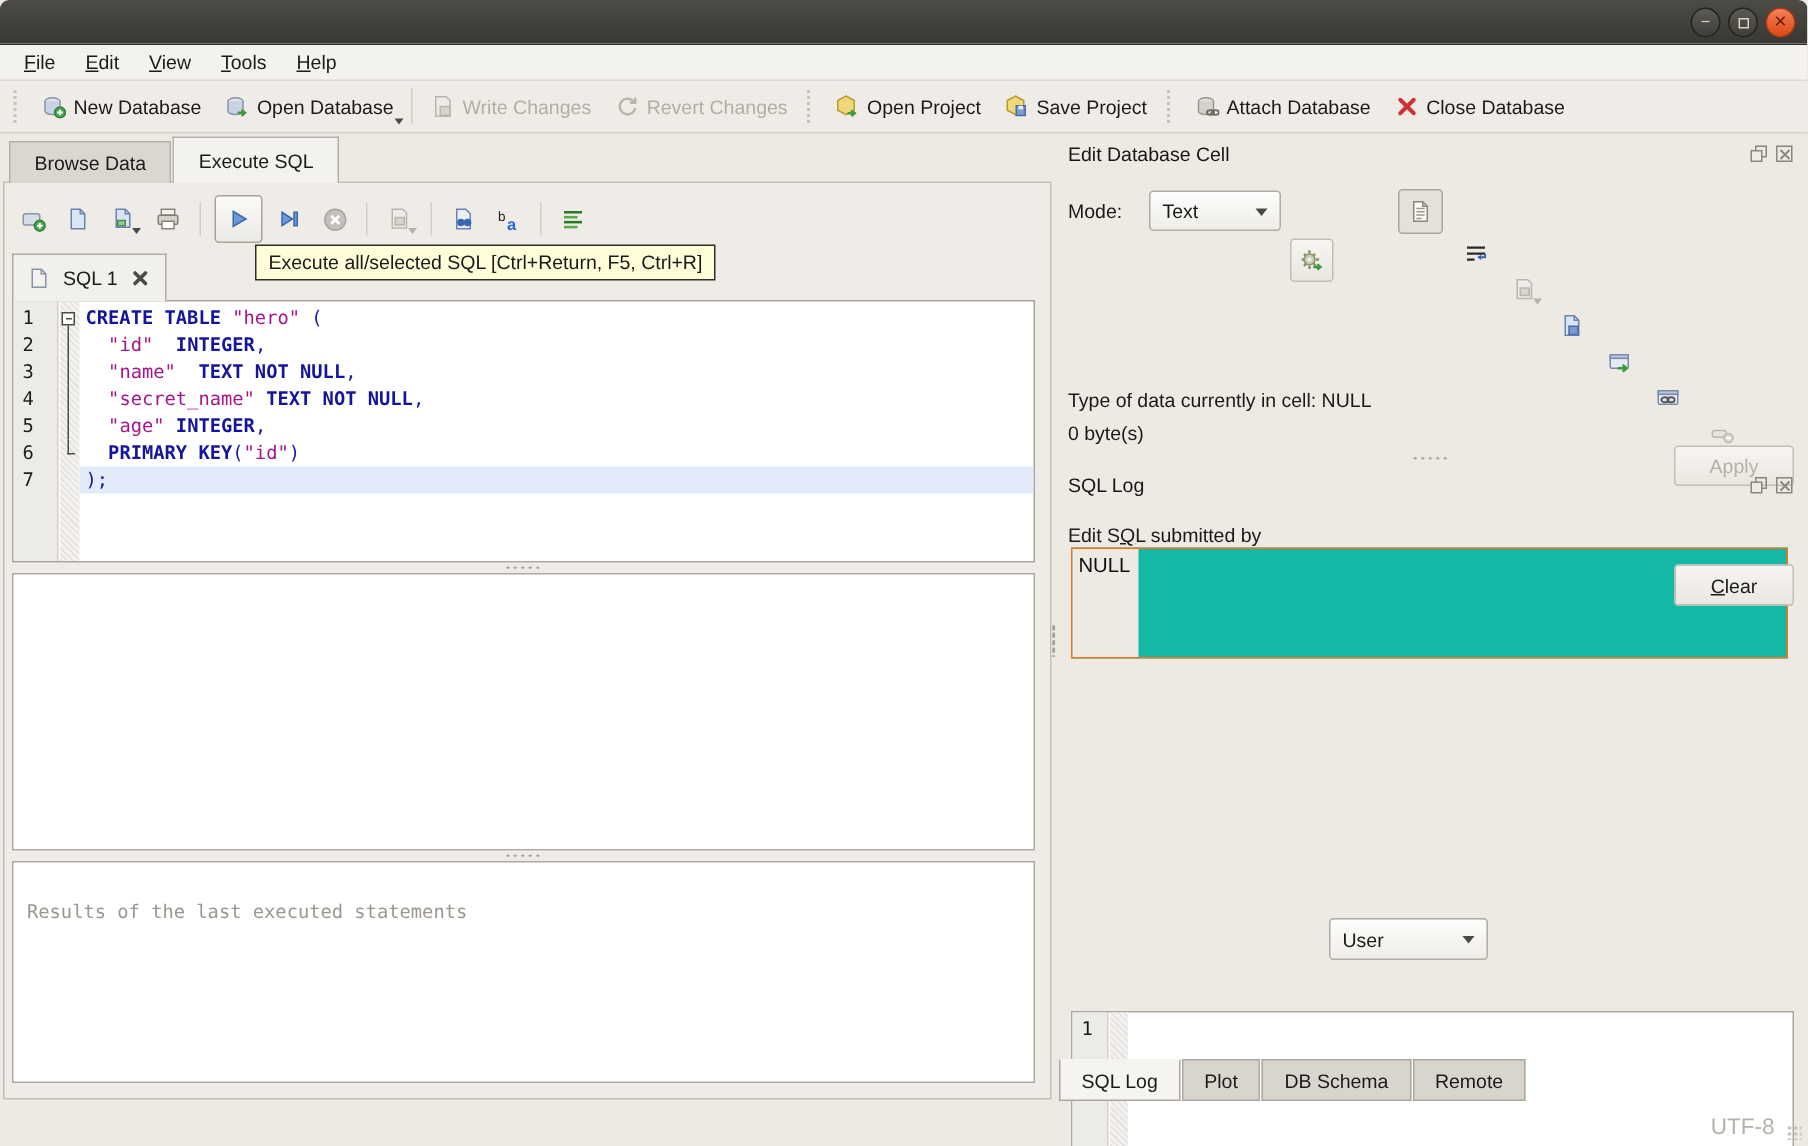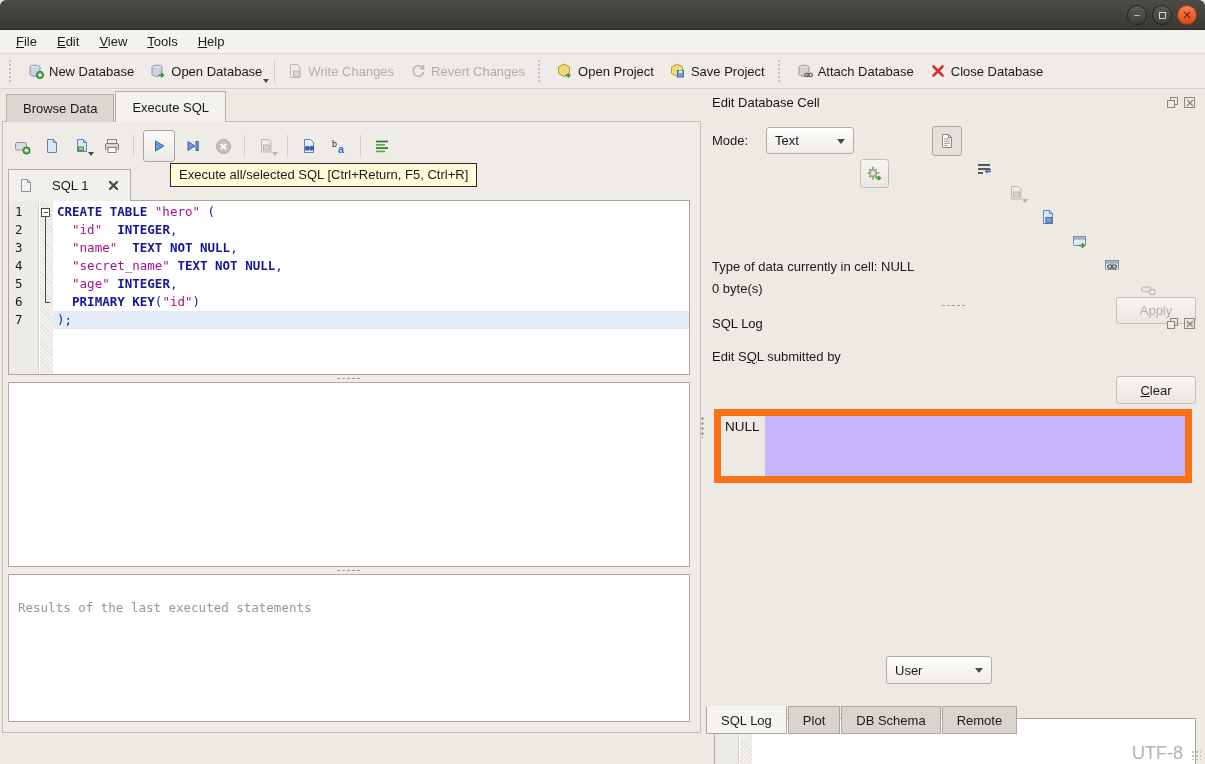--- a/index.html
+++ b/index.html
@@ -46,21 +46,21 @@
 
   
   .sqlbar { left:10px; top:128px; height:36px; display:flex; align-items:center; gap:6px; z-index:3; }
   .sicon { width:24px; height:24px; display:flex; align-items:center; justify-content:center; position:relative; }
   .sicon .tb-caret { right:0; bottom:2px; }
   .play-box { width:32px; height:32px; border:1px solid #a9a59d; border-radius:3px;
     background:linear-gradient(#fbfaf8,#eceae4); display:flex; align-items:center; justify-content:center; }
   .ssep { width:1px; height:22px; background:#d2cec6; margin:0 3px; }
 
   
-  .subtab { left:8px; top:169px; height:32px; padding:0 10px; display:flex; align-items:center; gap:19px;
+  .subtab { left:8px; top:169px; height:32px; padding:0 10px; display:flex; align-items:center; gap:9px;
     background:#f2f0ec; border:1px solid #b0aca4; border-bottom:none; z-index:2; }
 
   
   .tooltip { left:170px; top:163px; background:#fffed9; border:1px solid #2c2c2c; padding:3px 8px 4px;
     font-size:13px; z-index:20; white-space:nowrap; }
 
   
   .editor { left:8px; top:200px; width:682px; height:175px; background:#fff; border:1px solid #a9a59d; overflow:hidden; }
   .gutter-bg { position:absolute; left:0; top:0; width:30px; height:100%; background:#edebe7; border-right:1px solid #d6d2cb; }
   .fold-bg { position:absolute; left:31px; top:0; width:13px; height:100%; background:#f4f2ef;
@@ -93,35 +93,35 @@
   .dock-icons { display:flex; gap:4px; }
   .combo { border:1px solid #b1ada5; border-radius:3px; background:linear-gradient(#fdfdfc,#efede8);
     display:flex; align-items:center; padding:0 8px; position:relative; }
   .combo .arr { position:absolute; right:8px; top:50%; margin-top:-2px; width:0; height:0;
     border-left:4px solid transparent; border-right:4px solid transparent; border-top:5px solid #4a4a45; }
   .btn { border:1px solid #c2bdb5; border-radius:3px; background:linear-gradient(#f7f5f2,#eae7e1);
     display:flex; align-items:center; justify-content:center;margin-top:33px; }
   .btn.disabled { color:#b4b0a8; }
   .icon-pressed { width:30px; height:30px; border:1px solid #a9a59d; border-radius:3px; background:#e4e1da;
     display:flex; align-items:center; justify-content:center; }
-  .cell-edit { background:#c4b5fd; border:7px solid #f97316; position:relative;margin-top:44px; }
+  .cell-edit { background:#14b8a6; border:1px solid #f97316; position:relative; }
   .cell-strip { position:absolute; left:0; top:0; bottom:0; width:44px; background:#edeae4; }
   .cell-null { position:absolute; left:4px; top:3px; font-size:13.5px; color:#111; }
   .log-edit { background:#fff; border:1px solid #aba79f; position:relative; }
   .log-gutter { position:absolute; left:0; top:0; bottom:0; width:24px; background:#edebe7; border-right:1px solid #d6d2cb; }
   .log-hatch { position:absolute; left:25px; top:0; bottom:0; width:12px; background:#f4f2ef;
     background-image:repeating-linear-gradient(45deg, rgba(120,115,105,.13) 0 1px, transparent 1px 3px); }
   .log-num { position:absolute; left:6px; top:3px; font-family:"DejaVu Sans Mono",monospace; font-size:12.5px; }
 
   .btab { height:28px; padding:0 14px; display:flex; align-items:center; background:#d9d5ce;
     border:1px solid #aca89f; margin-right:1px; }
   .btab.active { background:#f6f4f0; border-top-color:#f6f4f0; }
 
   .statusbar { left:0; top:737px; width:1205px; height:27px; }
-  .enc { position:absolute; right:22px; top:6px; color:#b5b1a9; font-size:18px; }
+  .enc { position:absolute; right:22px; top:6px; color:#b5b1a9; font-size:15px; }
   .grip { position:absolute; right:4px; bottom:4px; width:10px; height:10px;
     background-image:radial-gradient(#c3bfb6 1px, transparent 1.2px); background-size:4px 4px; }
 </style>
 </head>
 <body>
 
 <div class="abs titlebar">
   <div class="winbtns">
     <div class="winbtn">−</div>
     <div class="winbtn">

